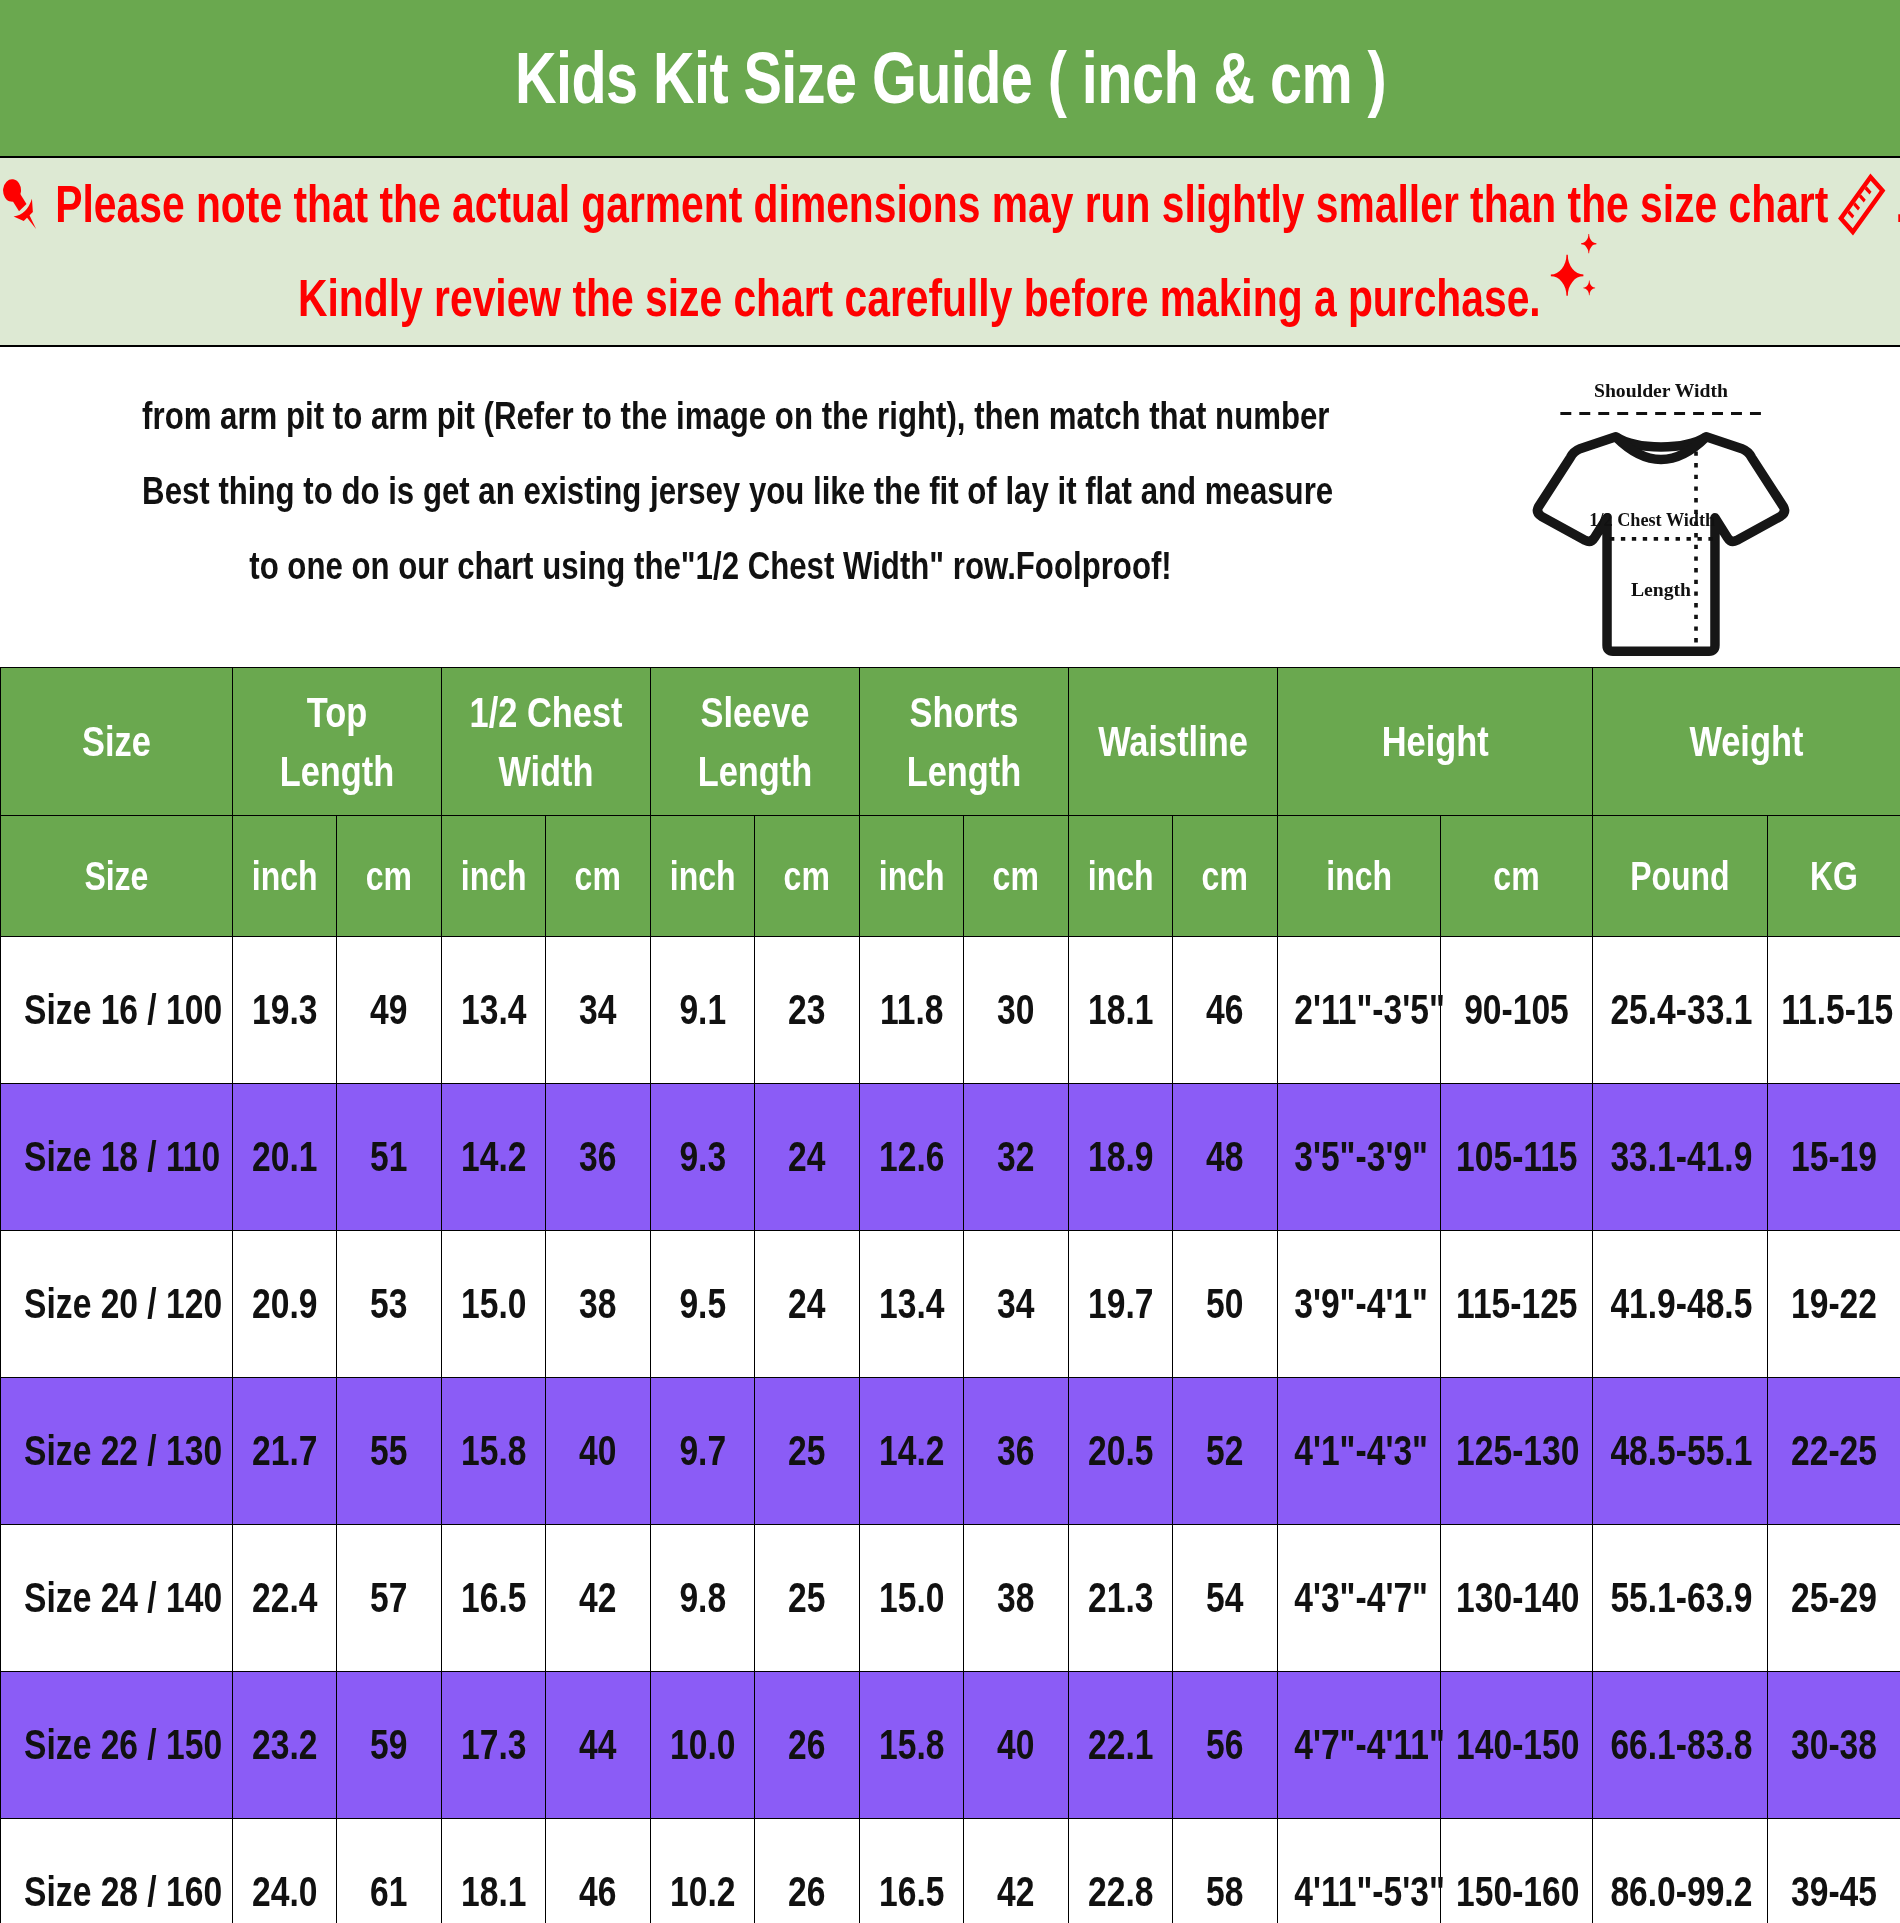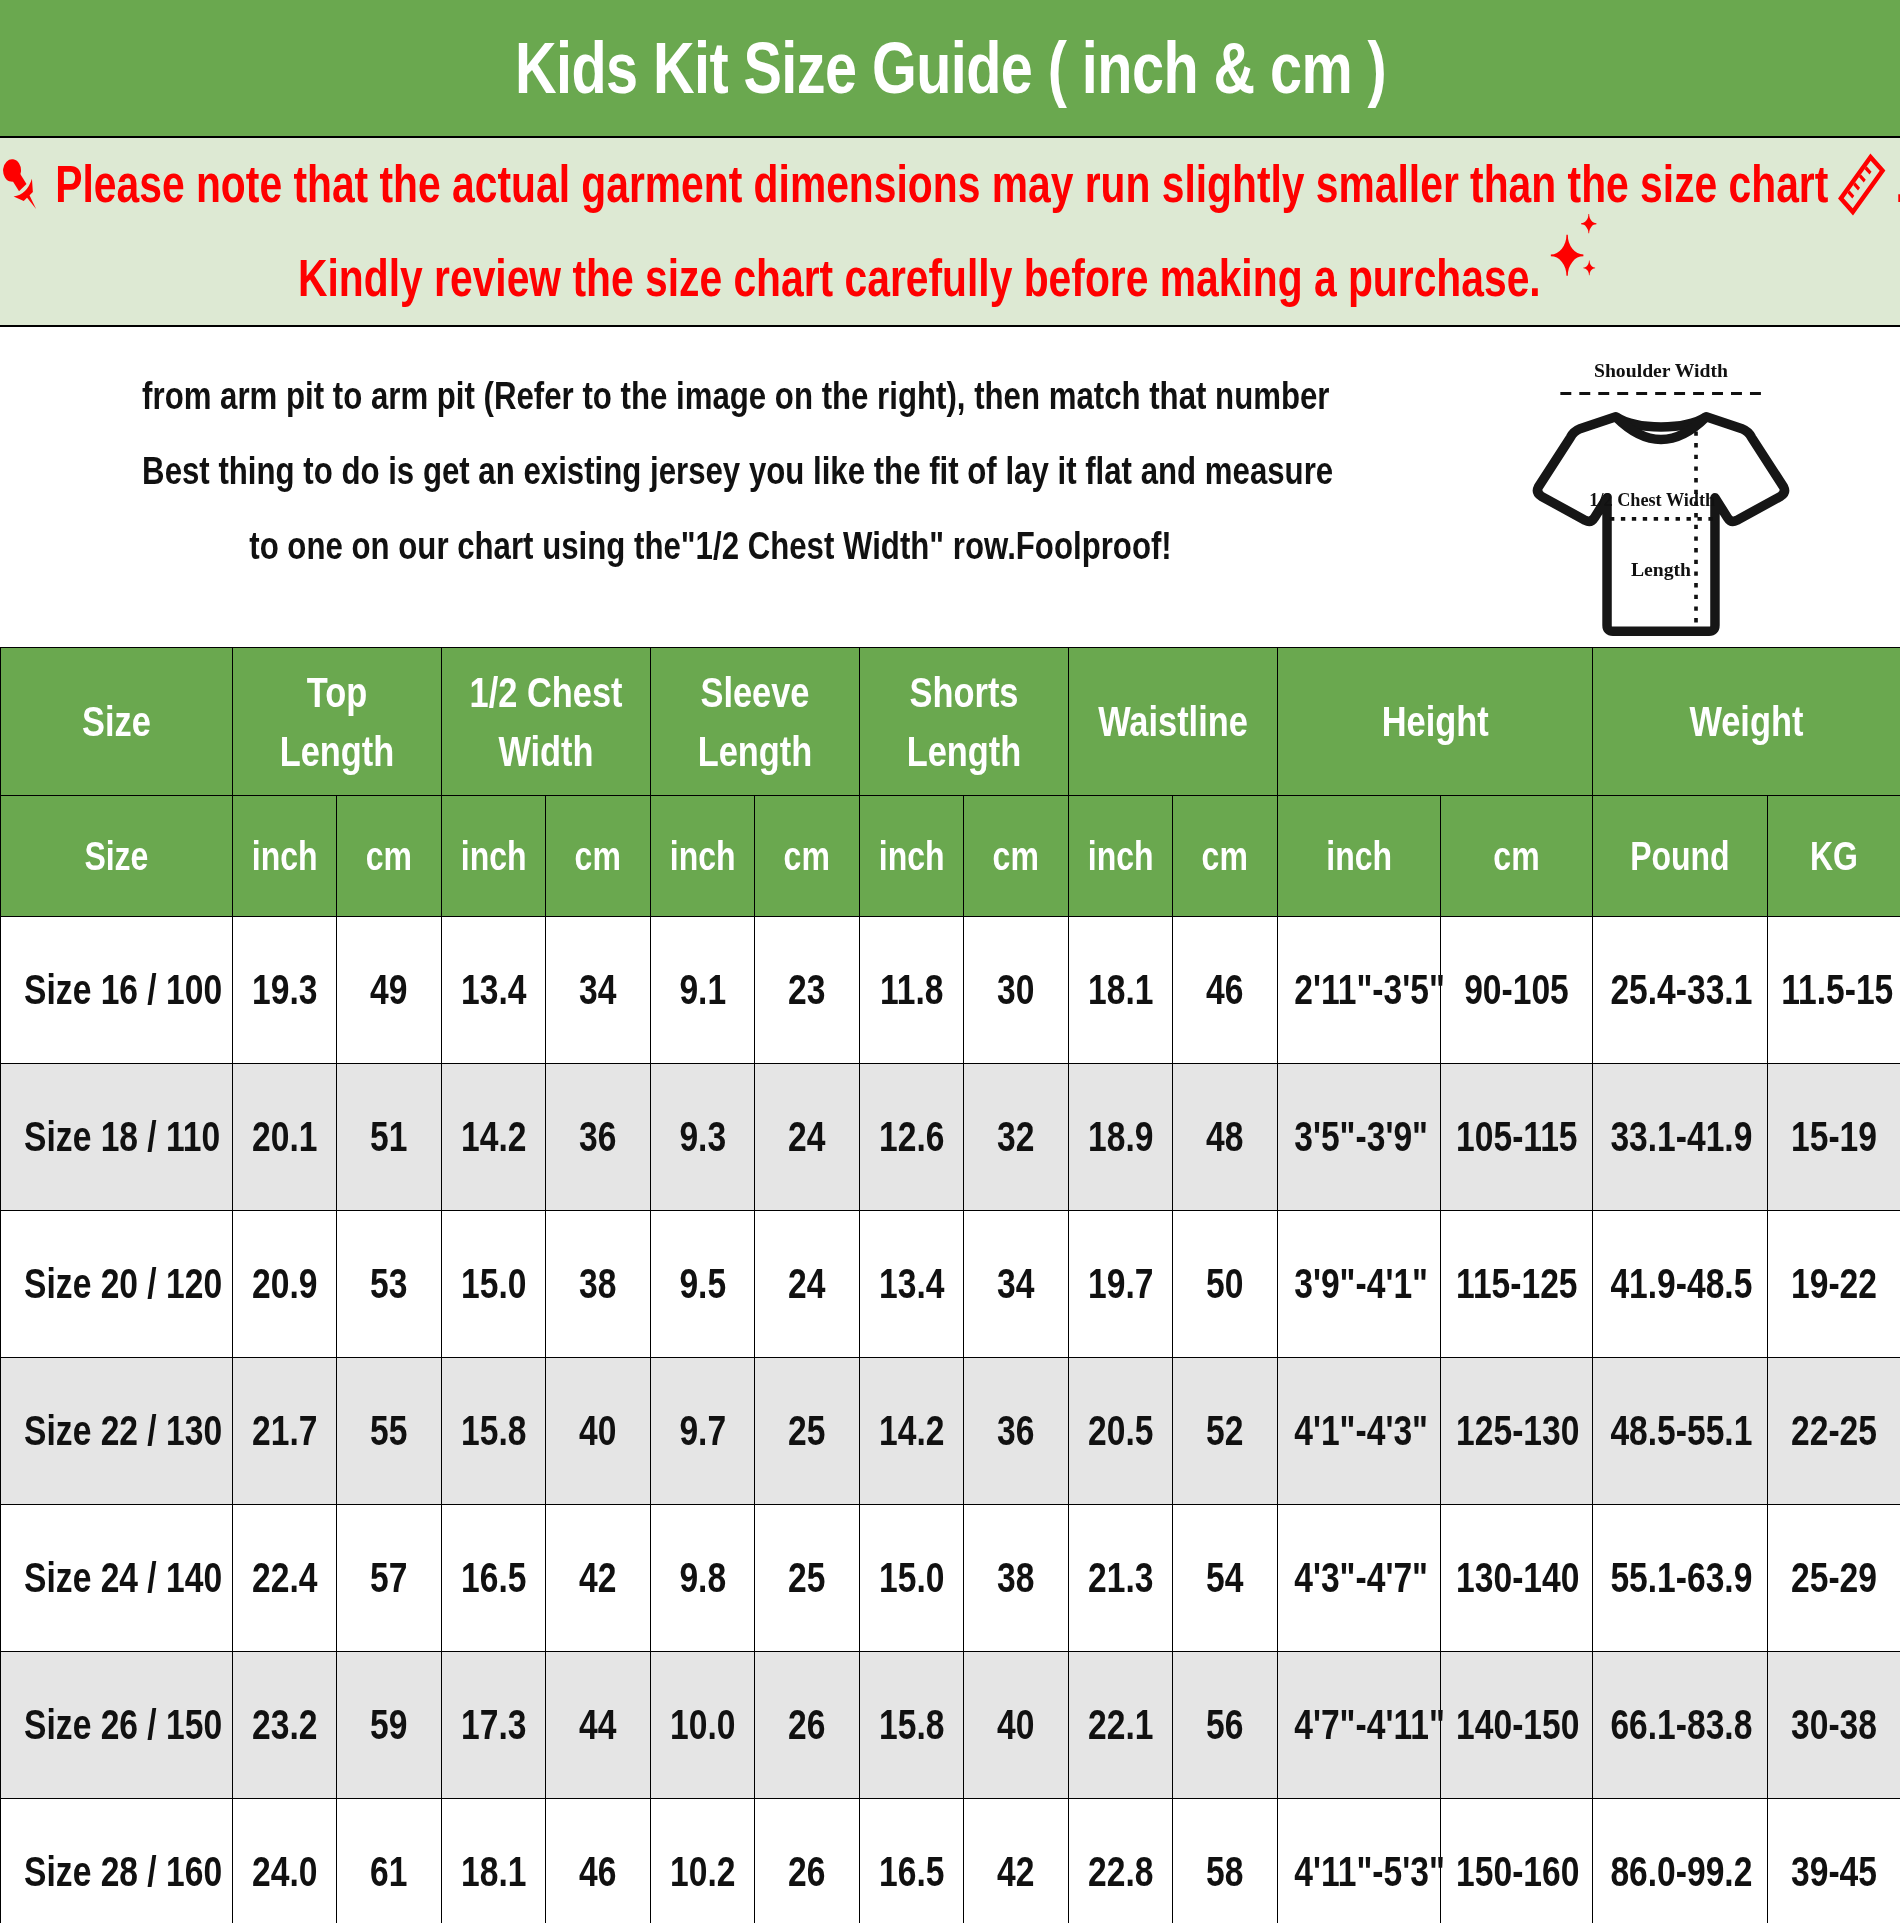--- a/index.html
+++ b/index.html
@@ -8,21 +8,21 @@
     background:#ffffff;
     color:#111111;
     font-family:"Liberation Sans", sans-serif;
     font-weight:bold;
     -webkit-font-smoothing:antialiased;
   }
   .c { display:block; transform:scaleX(0.8); transform-origin:center; white-space:nowrap; }
 
   
   .banner {
-    height:136px; background:#6aa84f;
+    height:156px; background:#6aa84f;
     display:flex; align-items:center; justify-content:center;
   }
   .banner .c { color:#ffffff; font-size:72px; letter-spacing:-0.7px; }
 
   
   .note {
     height:187px; background:#dde9d3; border-top:2.2px solid #000;
     display:flex; flex-direction:column; align-items:center; justify-content:center;
     gap:28px;
   }
@@ -44,21 +44,21 @@
   .diagram { flex:1; display:flex; justify-content:center; align-items:flex-start; padding-top:30px;font-family:Liberation Serif, serif; }
 
   
   table.tbl { width:1901px; border-collapse:collapse; table-layout:fixed; }
   .tbl th, .tbl td { border:1.5px solid #000; padding:0; text-align:center; vertical-align:middle; }
   .tbl thead th { background:#6aa84f; color:#ffffff; }
   .tbl .g  { height:147px; font-size:43px; }
   .tbl .g .c { white-space:normal; line-height:1.35; }
   .tbl .u  { height:120px; font-size:40px; }
   .tbl td  { height:146px; font-size:42px; background:#ffffff; }
-  .tbl tr.alt td { background:#e5e5e5; }
+  .tbl tr.alt td { background:#8b5cf6; }
 </style>
 </head>
 <body>
 
 <div class="banner">
   <span class="c">Kids Kit Size Guide ( inch &amp; cm )</span>
 </div>
 
 <div class="note">
   <div class="note-line">

